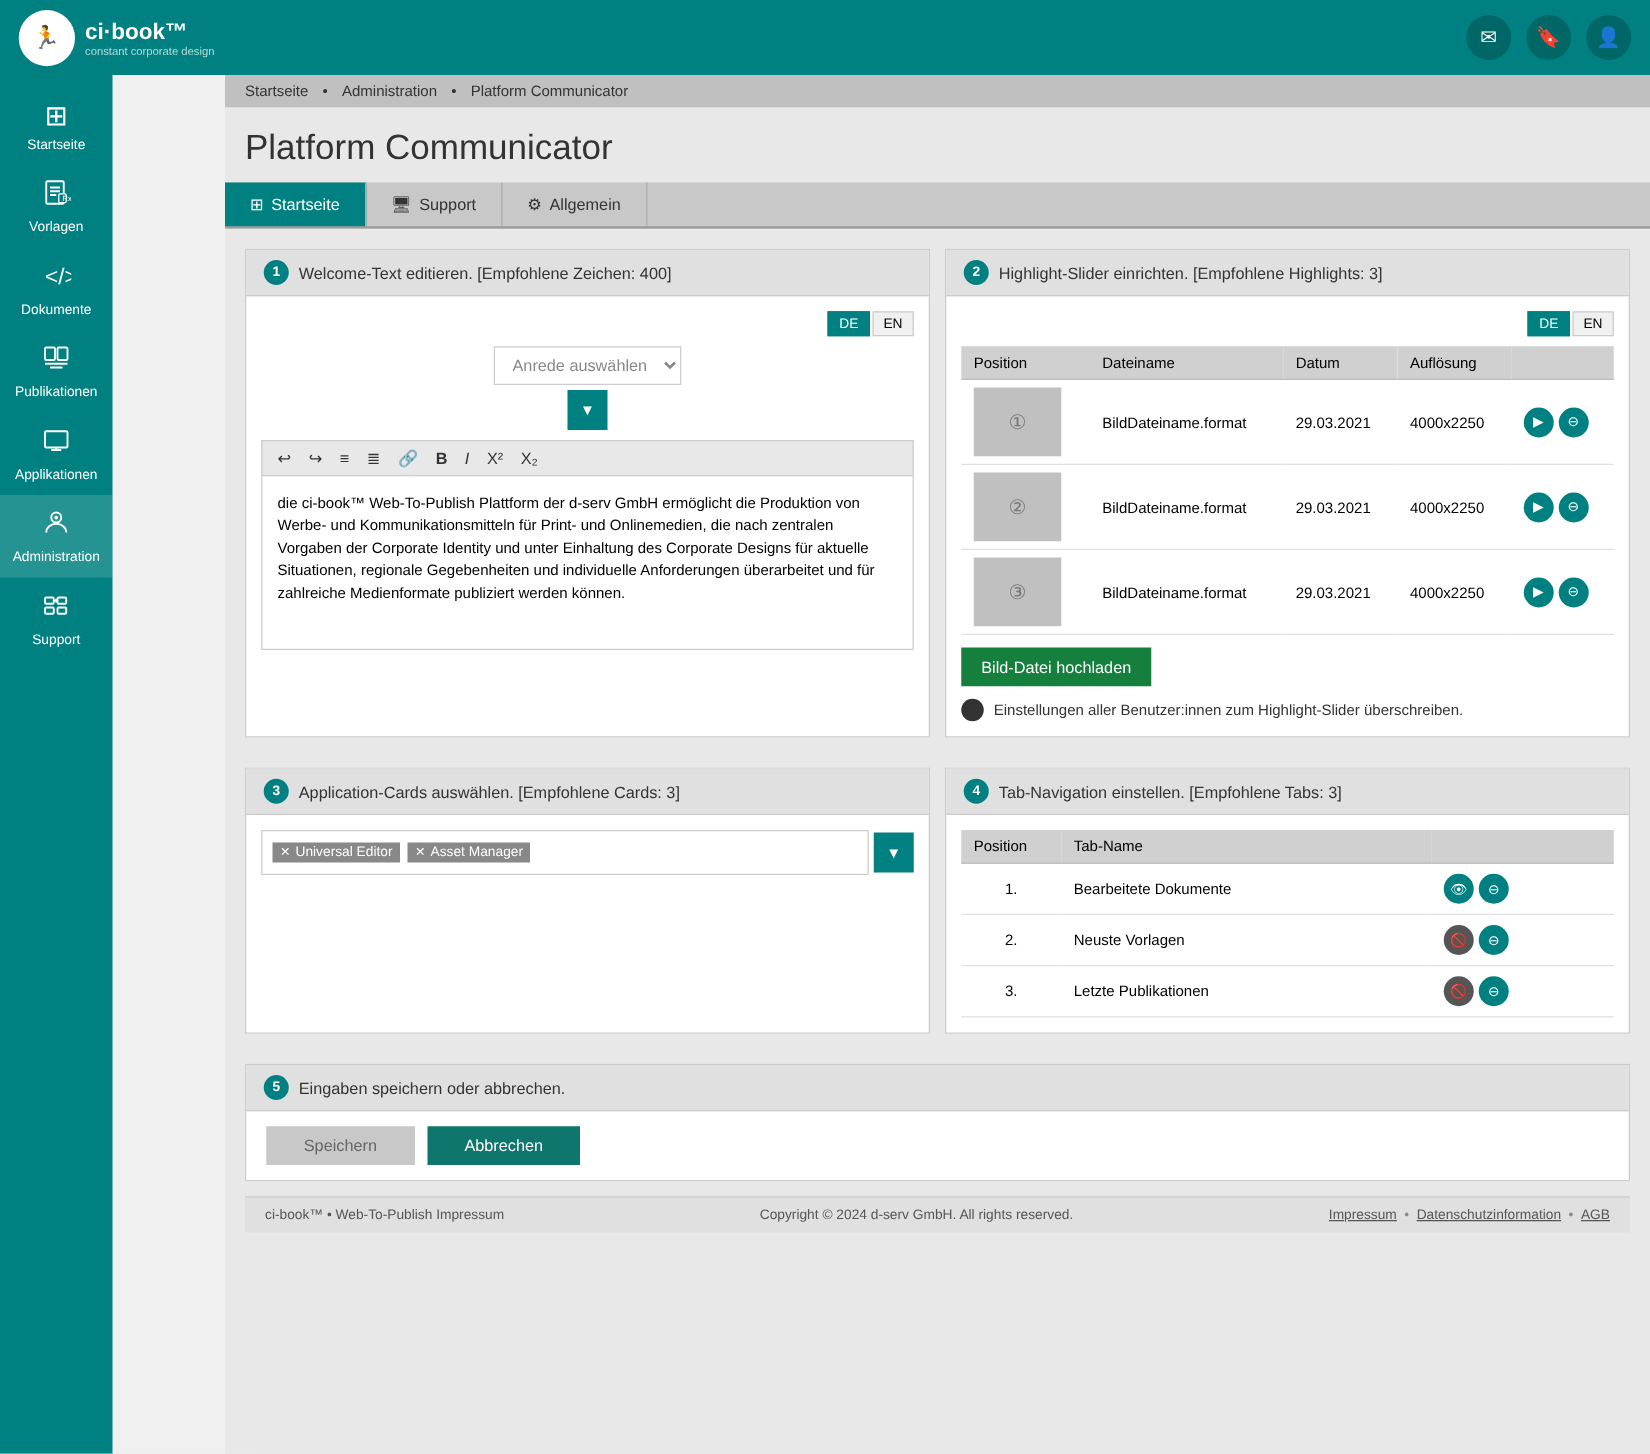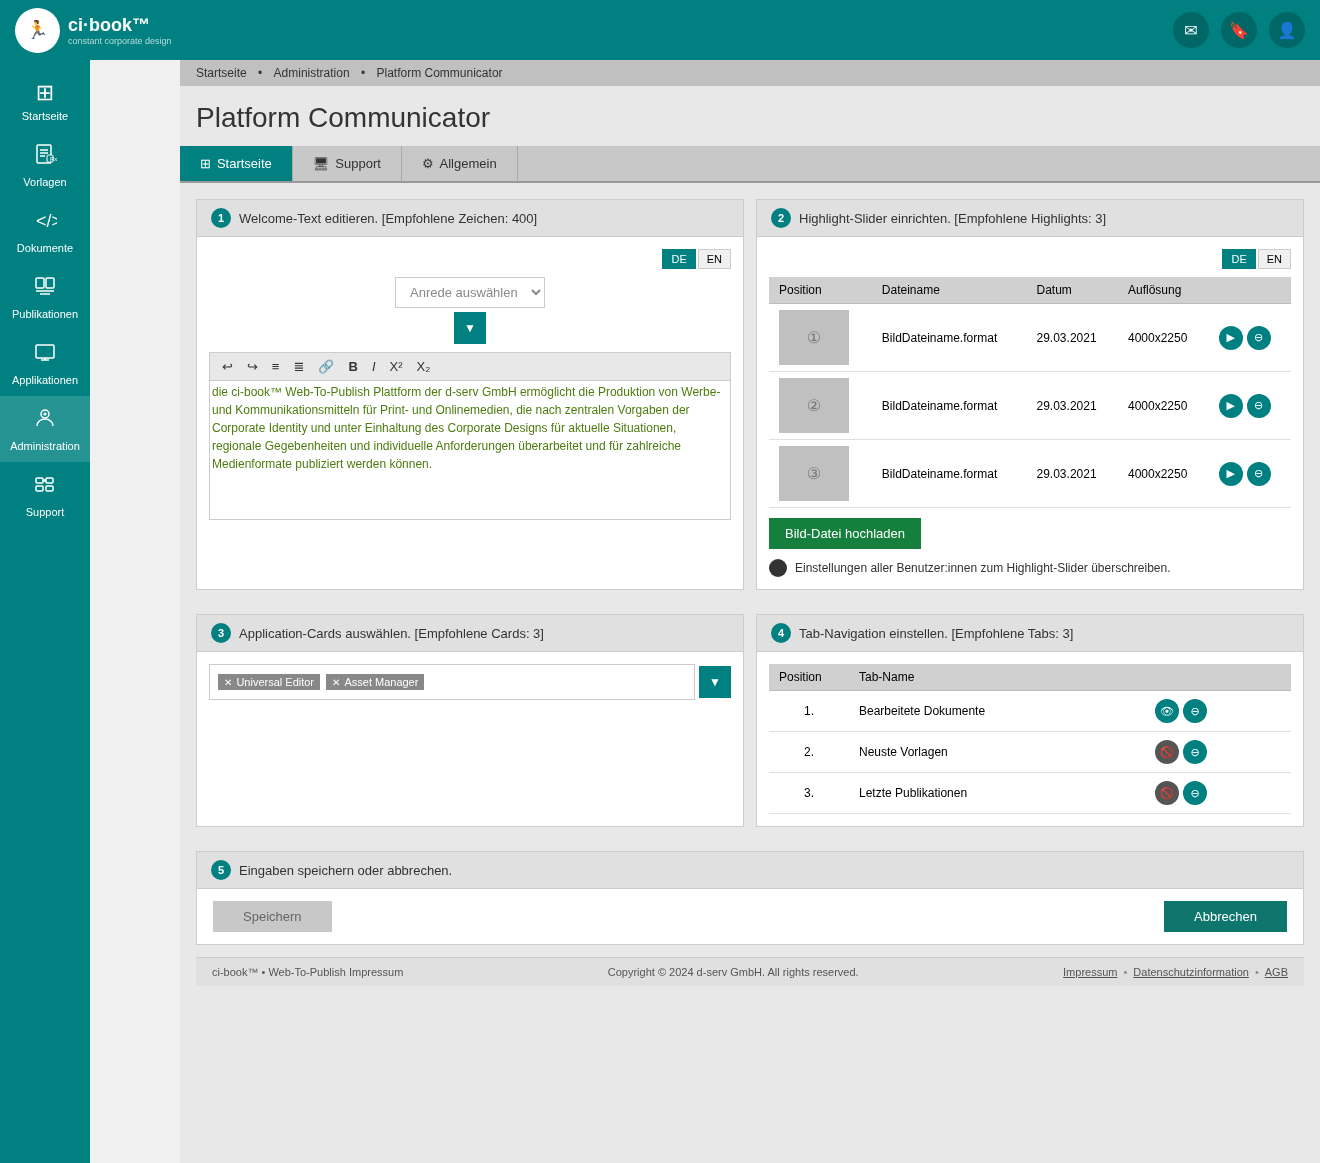--- a/index.html
+++ b/index.html
@@ -187,25 +187,25 @@
       border-bottom: none;
       padding: 4px 8px;
       display: flex; gap: 6px; align-items: center;
     }
     .toolbar-btn {
       background: none; border: none; cursor: pointer;
       font-size: 13px; padding: 2px 4px; color: #333;
     }
     .editor-area {
       border: 1px solid #ccc;
-      padding: 2px;
+      padding: 12px;
       min-height: 140px;
       font-size: 12px;
       line-height: 1.5;
-      color: #4d7c0f;
+      color: #000000;
       background: white;
     }
     .char-count {
       text-align: right;
       font-size: 11px;
       color: #666;
       margin-top: 4px;
     }
 
     
@@ -307,21 +307,21 @@
     }
 
     
     .save-section {
       background: white;
       border: 1px solid #ccc;
       margin-bottom: 12px;
     }
     .save-actions {
       padding: 12px 16px;
-      display: flex; gap: 10px; align-items: center; justify-content: space-between;
+      display: flex; gap: 10px; align-items: center;
     }
     .btn-save {
       padding: 8px 30px;
       background: #c8c8c8;
       color: #666;
       border: none; cursor: pointer; font-size: 13px;
     }
     .btn-cancel {
       padding: 8px 30px;
       background: #0f766e;

